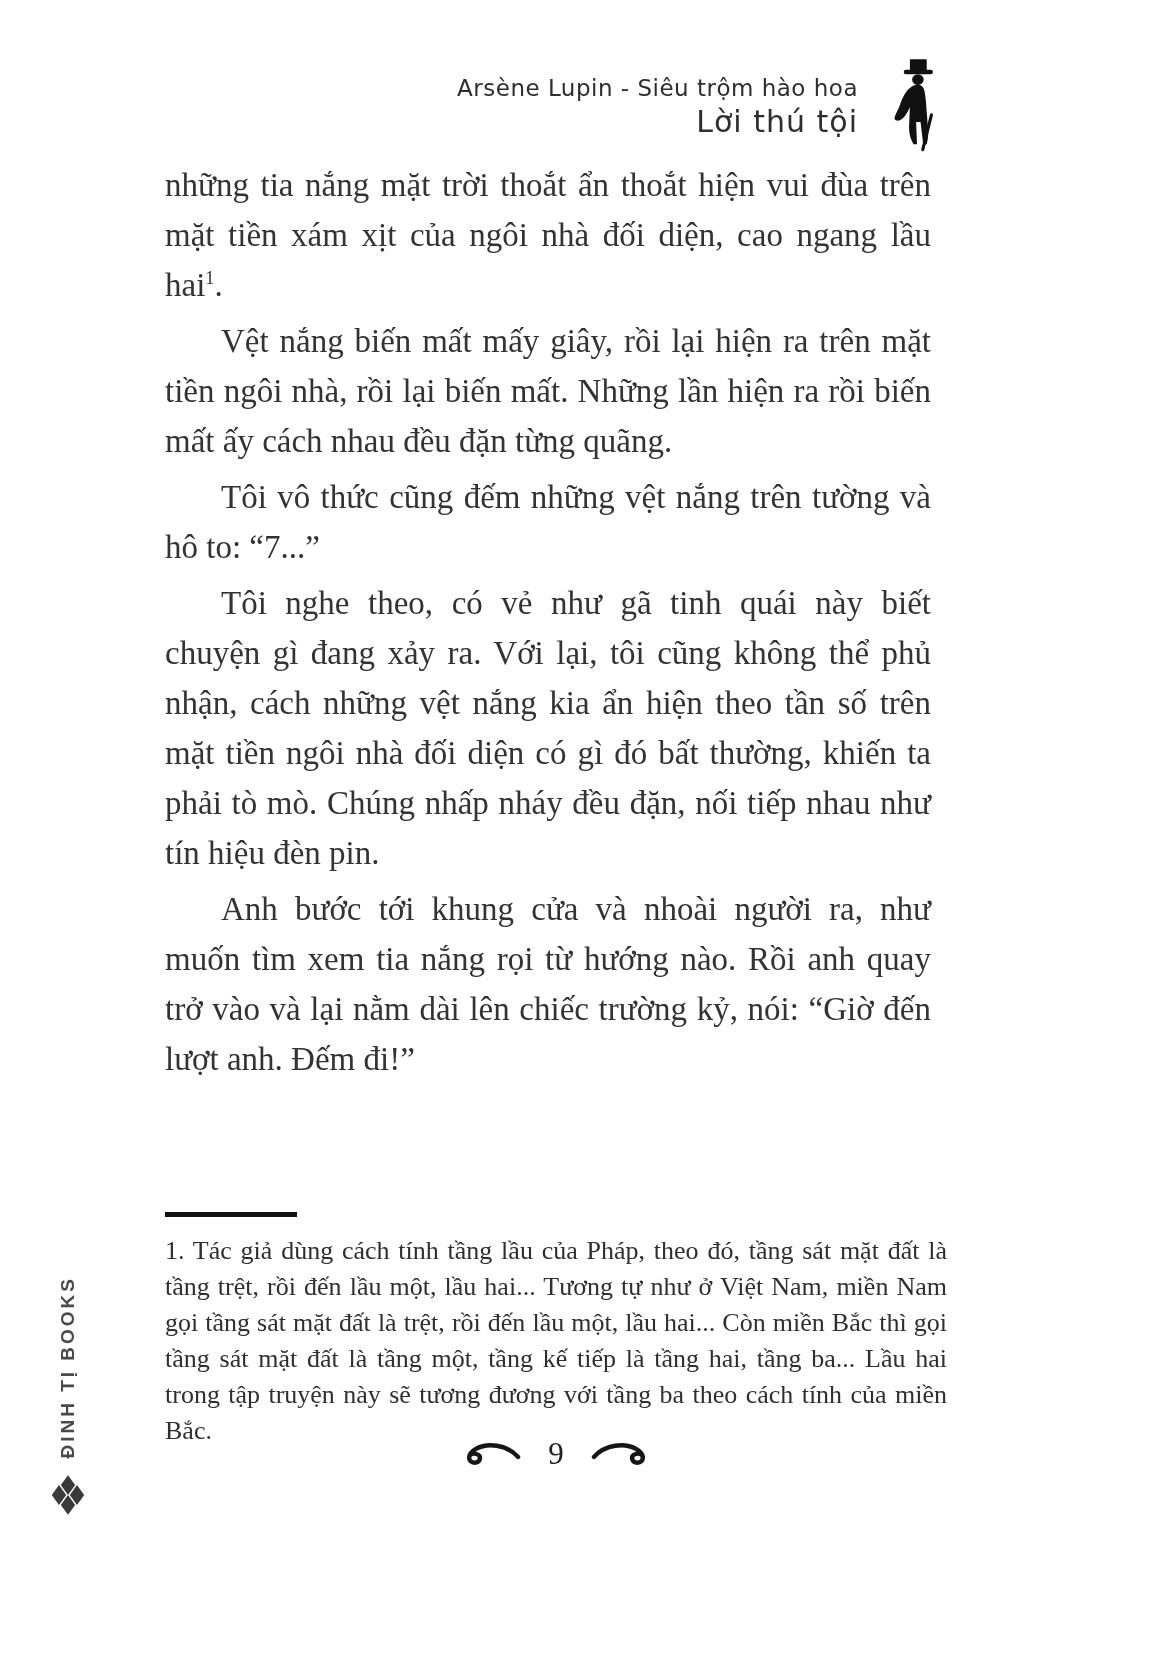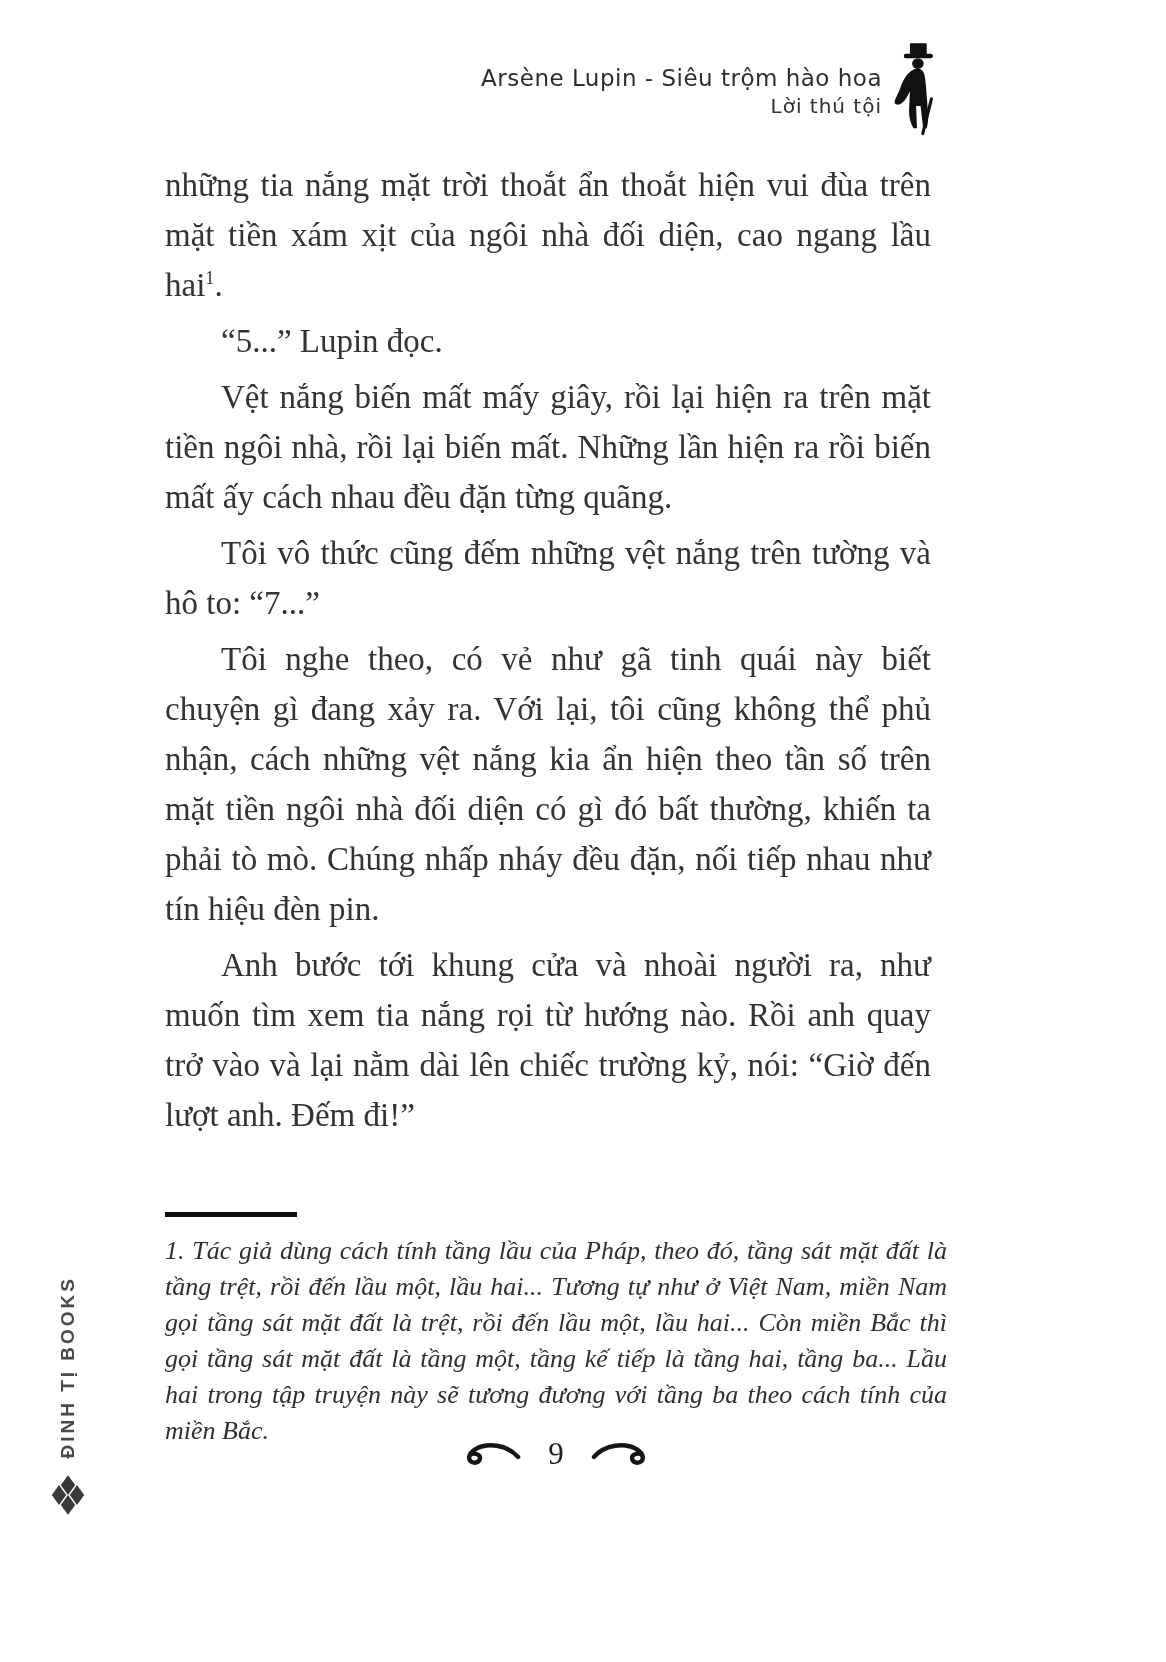--- a/index.html
+++ b/index.html
@@ -8,34 +8,34 @@
     width: 1166px;
     height: 1662px;
     background: #ffffff;
     overflow: hidden;
     font-family: "Liberation Serif", serif;
   }
 
   
   .page-header {
     position: absolute;
-    top: 42px;
+    top: 58px;
     right: 218px;
     display: flex;
     align-items: center;
-    gap: 4px;
+    gap: 28px;
     justify-content: center;
   }
   .header-titles {
     text-align: right;
     font-family: "DejaVu Sans", sans-serif;
     color: #2e2e2e;
   }
   .series-title { font-size: 23px; letter-spacing: 0.5px; }
-  .chapter-title { font-size: 20px; margin-top: 3px; letter-spacing: 1px; }
+  .chapter-title { font-size: 30px; margin-top: 3px; letter-spacing: 1px; }
   .silhouette svg { display: block; }
 
   
   main {
     position: absolute;
     left: 165px;
     top: 160px;
     width: 782px;
     font-size: 33px;
     line-height: 50px;
@@ -58,21 +58,20 @@
     height: 5px;
     background: #111111;
     margin-bottom: 16px;
   }
   .footnote-text {
     margin: 0;
     font-size: 26px;
     line-height: 36px;
     text-align: justify;
     color: #2f2f2f;
-    font-style: italic;
   }
 
   
   .spine {
     position: absolute;
     left: 46px;
     top: 1276px;
     width: 44px;
     display: flex;
     flex-direction: column;
@@ -127,21 +126,20 @@
           <ellipse cx="36" cy="24" rx="6.5" ry="6"></ellipse>
           <path d="M36 29 C26 31 20 40 16 52 C13 61 7 68 11 70 C18 73 24 62 27 55 L26 78 C26 86 28 92 31 97 L35 97 L34 72 L39 72 L42 97 L46 97 C48 90 48 82 47 74 L45 48 C44 36 43 31 36 29 Z"></path>
           <rect x="50" y="62" width="3.5" height="44" rx="1.75" transform="rotate(14 51 62)"></rect>
         </g>
       </svg>
     </span>
   </header>
 
   <main>
     <p class="para no-indent"><span>những tia nắng mặt trời thoắt ẩn thoắt hiện vui đùa trên mặt tiền xám xịt của ngôi nhà đối diện, cao ngang lầu hai</span><sup>1</sup><span>.</span></p>
-    <p class="para">“5...” Lupin đọc.</p>
     <p class="para">Vệt nắng biến mất mấy giây, rồi lại hiện ra trên mặt tiền ngôi nhà, rồi lại biến mất. Những lần hiện ra rồi biến mất ấy cách nhau đều đặn từng quãng.</p>
     <p class="para">Tôi vô thức cũng đếm những vệt nắng trên tường và hô to: “7...”</p>
     <p class="para">Tôi nghe theo, có vẻ như gã tinh quái này biết chuyện gì đang xảy ra. Với lại, tôi cũng không thể phủ nhận, cách những vệt nắng kia ẩn hiện theo tần số trên mặt tiền ngôi nhà đối diện có gì đó bất thường, khiến ta phải tò mò. Chúng nhấp nháy đều đặn, nối tiếp nhau như tín hiệu đèn pin.</p>
     <p class="para">Anh bước tới khung cửa và nhoài người ra, như muốn tìm xem tia nắng rọi từ hướng nào. Rồi anh quay trở vào và lại nằm dài lên chiếc trường kỷ, nói: “Giờ đến lượt anh. Đếm đi!”</p>
   </main>
 
   <section class="footnote">
     <div class="footnote-rule"></div>
     <p class="footnote-text">1. Tác giả dùng cách tính tầng lầu của Pháp, theo đó, tầng sát mặt đất là tầng trệt, rồi đến lầu một, lầu hai... Tương tự như ở Việt Nam, miền Nam gọi tầng sát mặt đất là trệt, rồi đến lầu một, lầu hai... Còn miền Bắc thì gọi tầng sát mặt đất là tầng một, tầng kế tiếp là tầng hai, tầng ba... Lầu hai trong tập truyện này sẽ tương đương với tầng ba theo cách tính của miền Bắc.</p>
   </section>

